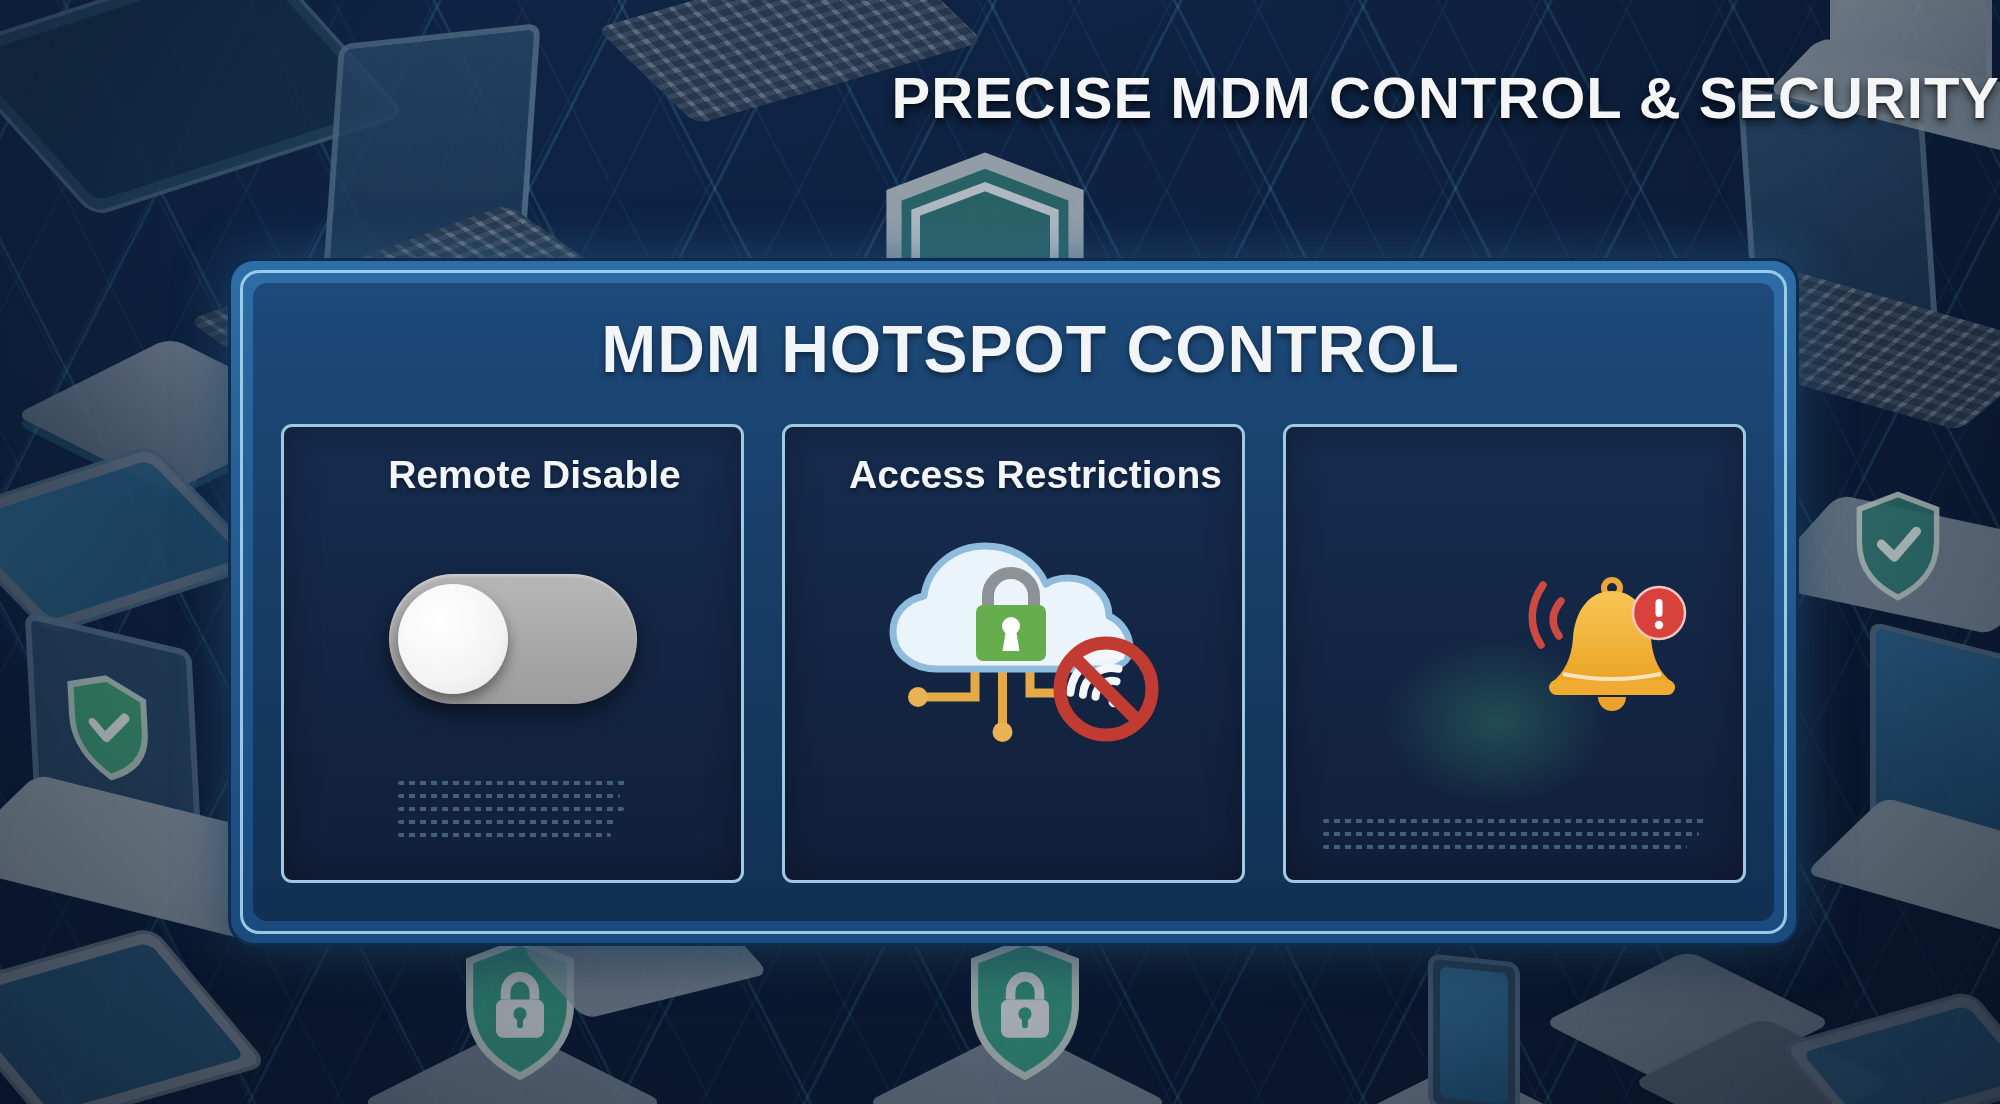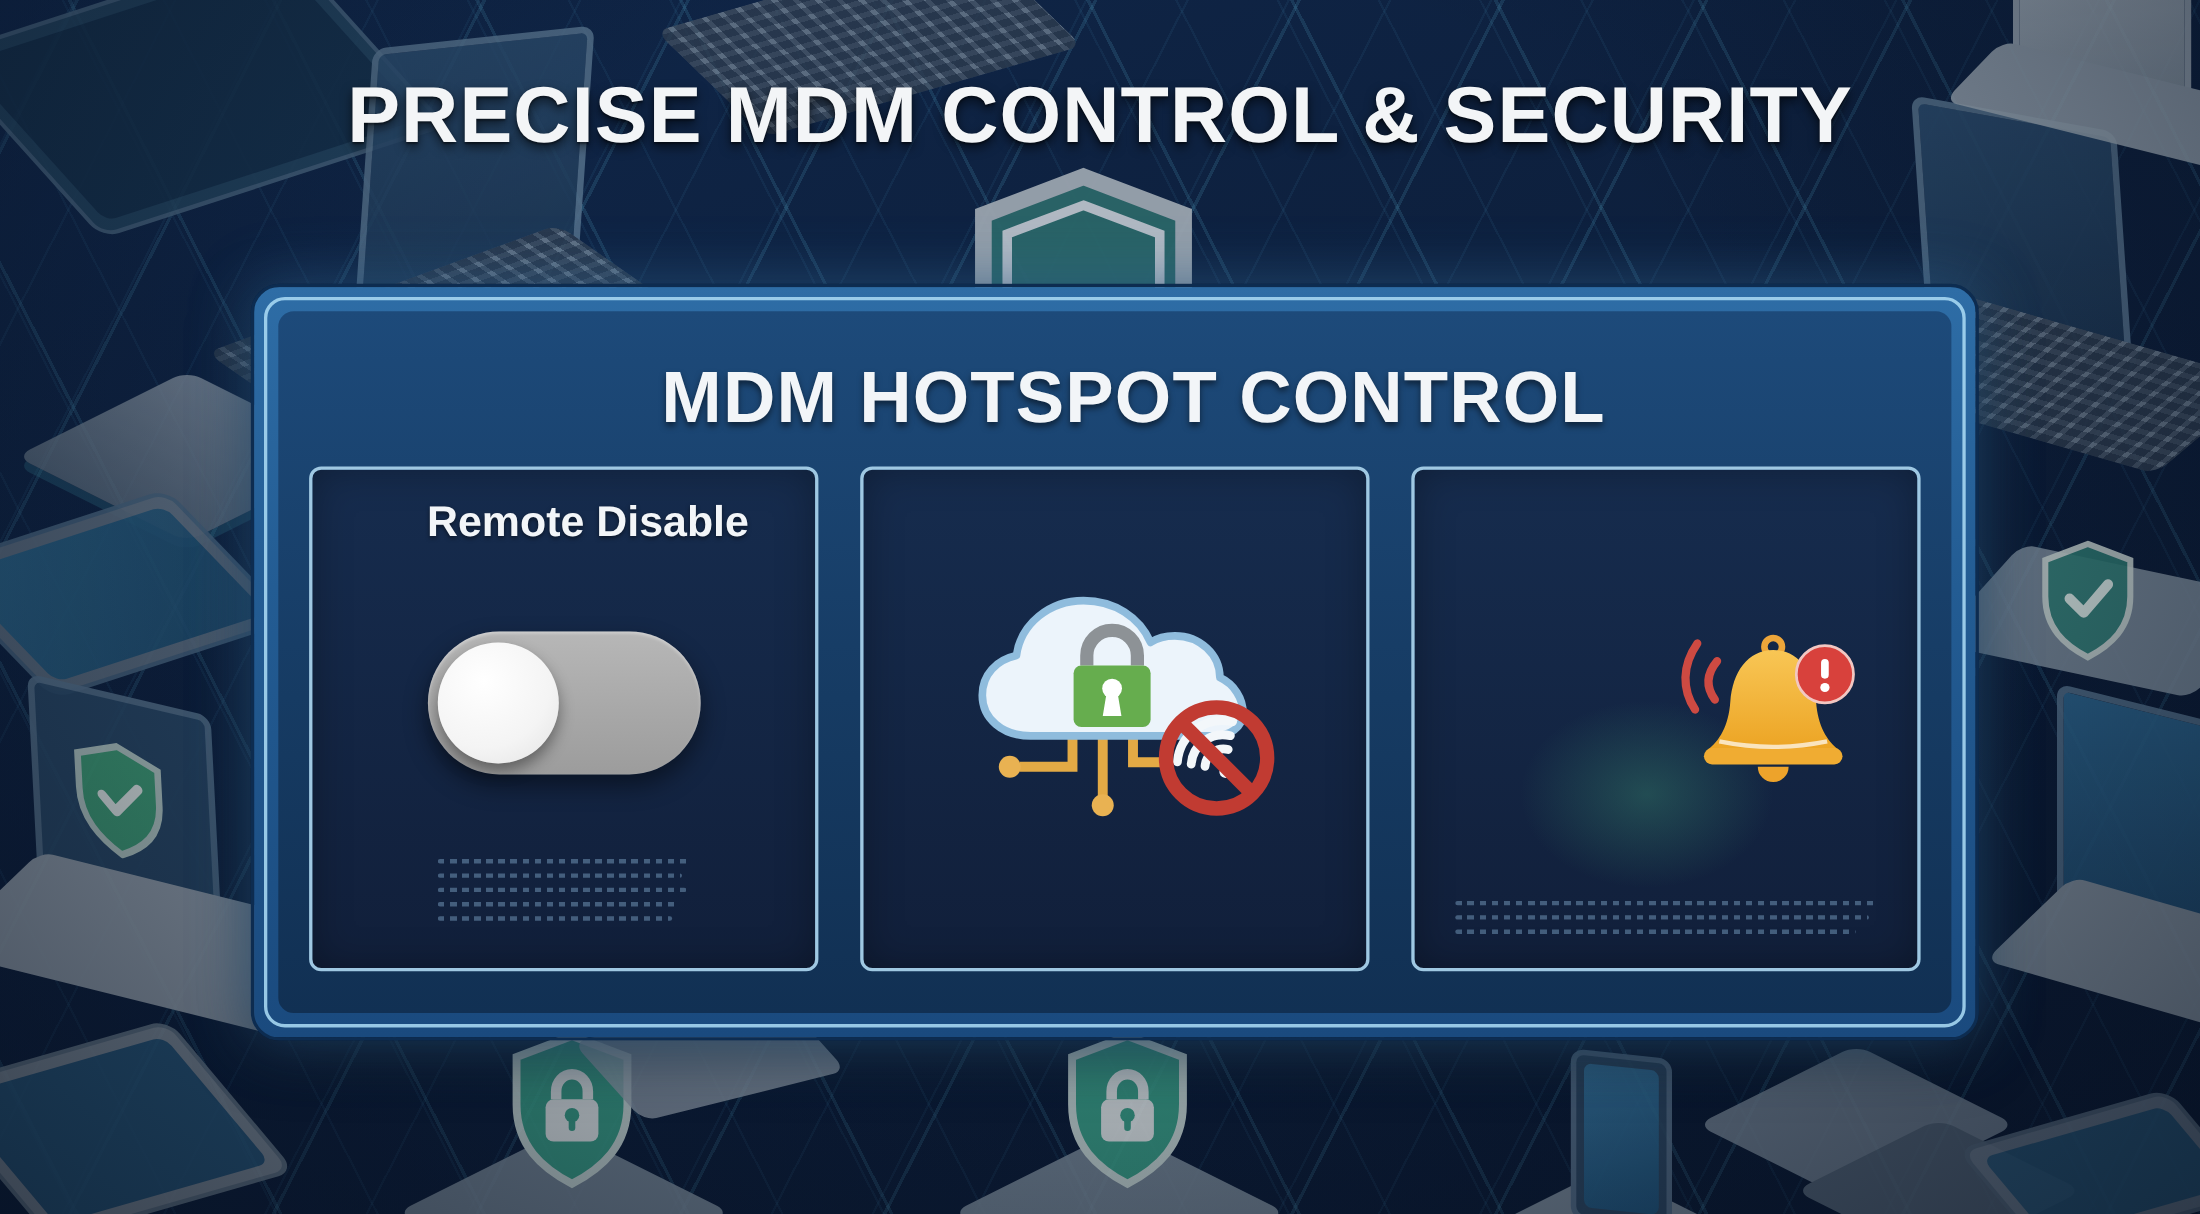--- a/index.html
+++ b/index.html
@@ -23,32 +23,32 @@
   .lap-screen{position:absolute;background:linear-gradient(165deg,#2c4d6e,#1b3450);
     border:6px solid #54708a;border-radius:12px;}
   .lap-base{position:absolute;background:linear-gradient(180deg,#7e8d9d,#586a7c);border-radius:12px;}
   .kb{background-color:#6d7d8e;background-image:
       repeating-linear-gradient(90deg, rgba(18,32,52,.5) 0 11px, transparent 11px 16px),
       repeating-linear-gradient(0deg,  rgba(18,32,52,.4) 0 7px,  transparent 7px 12px);}
   .phone-flat{position:absolute;border-radius:16px;border:4px solid #46627c;}
   .phone-screen{position:absolute;inset:10px;border-radius:10px;}
   .diamond{position:absolute;border-radius:18px;}
   
-  .main-title{position:absolute;z-index:6;top:64px;left:0;width:100%;text-align:center;
-    font-size:72px;font-weight:800;letter-spacing:1px;color:#f3f5f7;
+  .main-title{position:absolute;z-index:6;top:64px;left:0;width:100%;text-align:right;
+    font-size:58px;font-weight:800;letter-spacing:1px;color:#f3f5f7;
     text-shadow:0 5px 10px rgba(0,0,0,.6),0 2px 2px rgba(0,0,0,.45);}
   
   .panel{position:absolute;z-index:5;left:228px;top:258px;width:1565px;height:682px;
     border-radius:26px;border:3px solid #0d2c50;
     background:linear-gradient(180deg,#2e6da6 0%,#235c93 40%,#1a4a7e 100%);
     box-shadow:0 0 55px rgba(70,150,220,.40), 0 14px 50px rgba(0,0,0,.55);}
   .panel-line{position:absolute;inset:9px;border:3px solid rgba(168,218,244,.88);border-radius:19px;pointer-events:none;}
   .panel-inner{position:absolute;inset:22px;border-radius:14px;
     background:linear-gradient(180deg,#1d4a7a 0%,#163b63 55%,#113053 100%);}
-  .panel-title{margin-top:40px;text-align:center;font-size:66px;font-weight:bold;color:#f2f5f8;
+  .panel-title{margin-top:28px;text-align:center;font-size:66px;font-weight:bold;color:#f2f5f8;
     letter-spacing:1px;text-shadow:0 3px 6px rgba(0,0,0,.5);padding-left:34px;}
   .cards{position:absolute;left:28px;right:28px;top:141px;height:459px;display:flex;gap:38px;}
   .card{flex:1;position:relative;border:3px solid #9fc8e2;border-radius:11px;
     background:linear-gradient(180deg,#162c4e 0%,#111f3a 100%);
     box-shadow:inset 0 0 36px rgba(0,0,0,.30);padding-left:44px;}
   .card-title{margin-top:24px;text-align:center;font-size:39px;font-weight:bold;color:#f2f5f8;
     line-height:1.22;white-space:pre-line;text-shadow:0 2px 4px rgba(0,0,0,.5);}
   .card-caption{position:absolute;bottom:18px;left:0;width:100%;text-align:center;
     font-size:35px;line-height:1.28;color:#e9eef4;white-space:pre-line;}
   
@@ -216,20 +216,21 @@
           <div class="micro-rows">
             <div class="micro-row" style="width:100%"></div>
             <div class="micro-row" style="width:97%"></div>
             <div class="micro-row" style="width:99%"></div>
             <div class="micro-row" style="width:96%"></div>
             <div class="micro-row" style="width:93%"></div>
           </div>
         </div>
 
         <div class="card">
+          <div class="card-title">Access Restrictions</div>
           <div class="cloud-wrap">
             <svg width="310" height="252" viewBox="0 0 310 252">
 
               <g stroke="#e3aa45" stroke-width="9" fill="none">
                 <path d="M116 158 V188 H68"></path>
                 <path d="M143.5 158 V218"></path>
                 <path d="M171 158 V184 H202"></path>
               </g>
               <circle cx="59" cy="188" r="10" fill="#e9b252"></circle>
               <circle cx="143.5" cy="223" r="10" fill="#e9b252"></circle>

